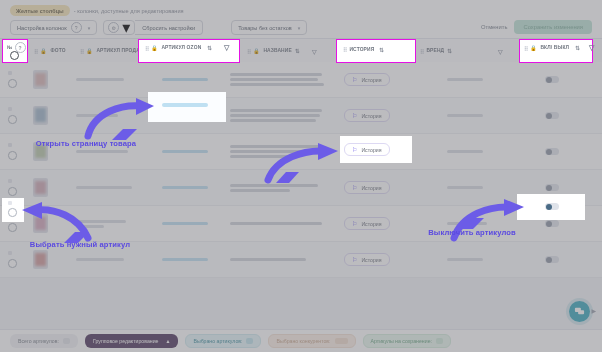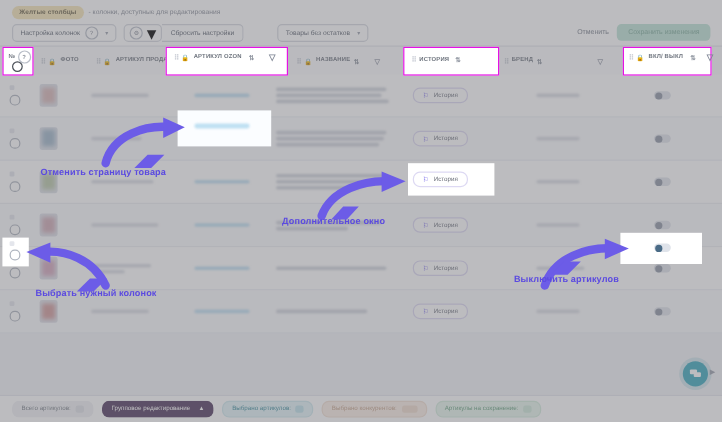--- a/index.html
+++ b/index.html
@@ -570,18 +570,17 @@
     <svg width="30" height="12" viewBox="0 0 30 12">
         <path d="M4 11 L15 0 L29 0 L18 11 Z" fill="#6c5ce7"></path>
       </svg>
   </div>
   <div class="arrow" style="left:60px;top:232px;">
     <svg width="30" height="12" viewBox="0 0 30 12">
         <path d="M4 11 L15 0 L29 0 L18 11 Z" fill="#6c5ce7"></path>
       </svg>
   </div>
 
-  <div class="anno" style="left:24px;top:140px;width:124px;">Отменить страницу товара</div>
-  <div class="anno" style="left:222px;top:181px;width:112px;">Дополнительное окно</div>
-  <div class="anno" style="left:20px;top:241px;width:120px;">Выбрать нужный колонок</div>
+  <div class="anno" style="left:24px;top:140px;width:124px;">Открыть страницу товара</div>
+  <div class="anno" style="left:20px;top:241px;width:120px;">Выбрать нужный артикул</div>
   <div class="anno" style="left:424px;top:229px;width:96px;">Выключить артикулов</div>
 
 </div>
 
 </body></html>

